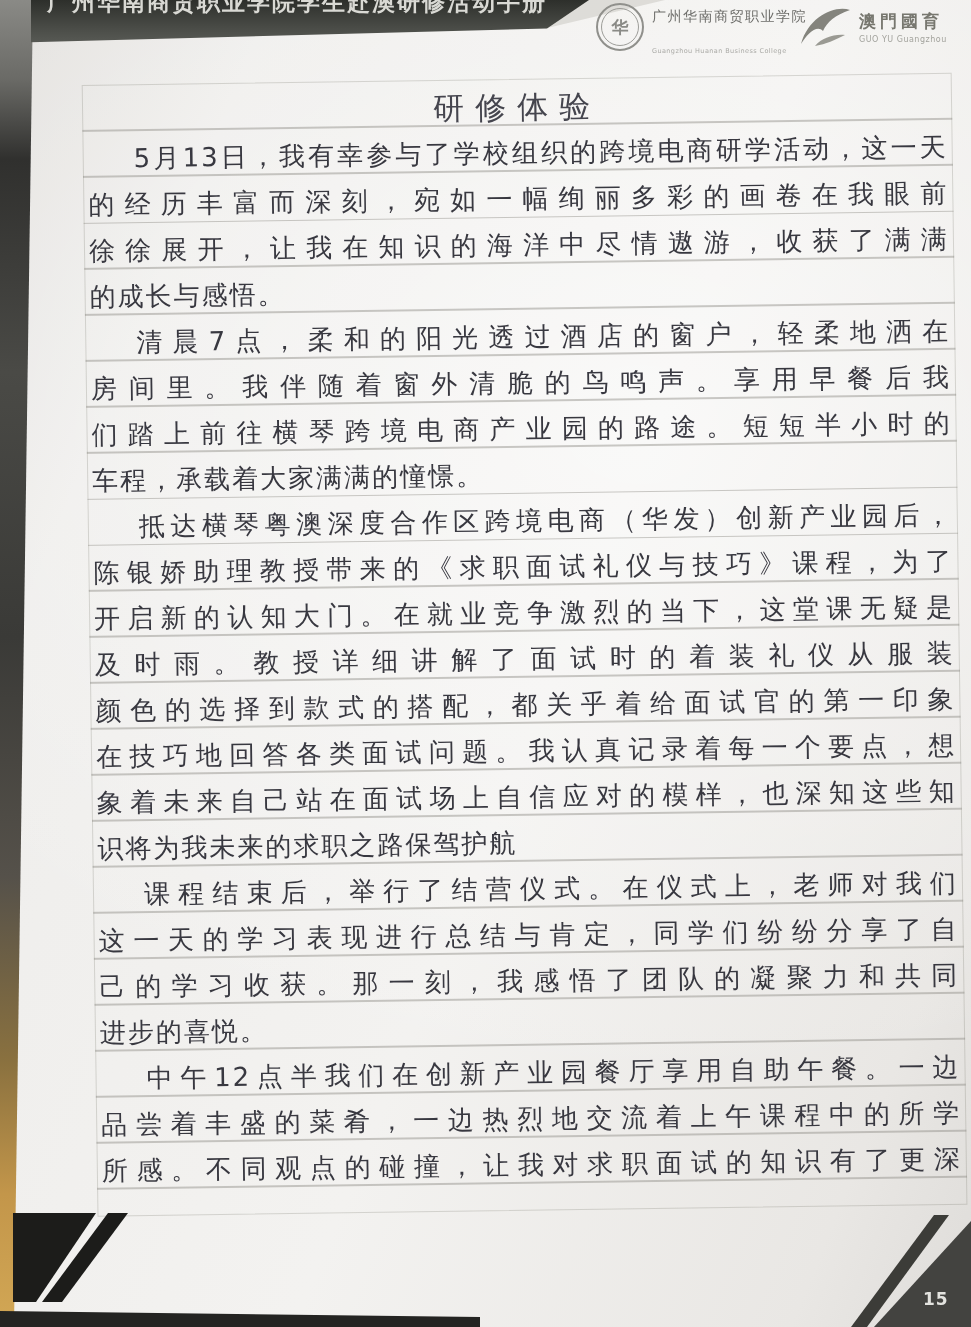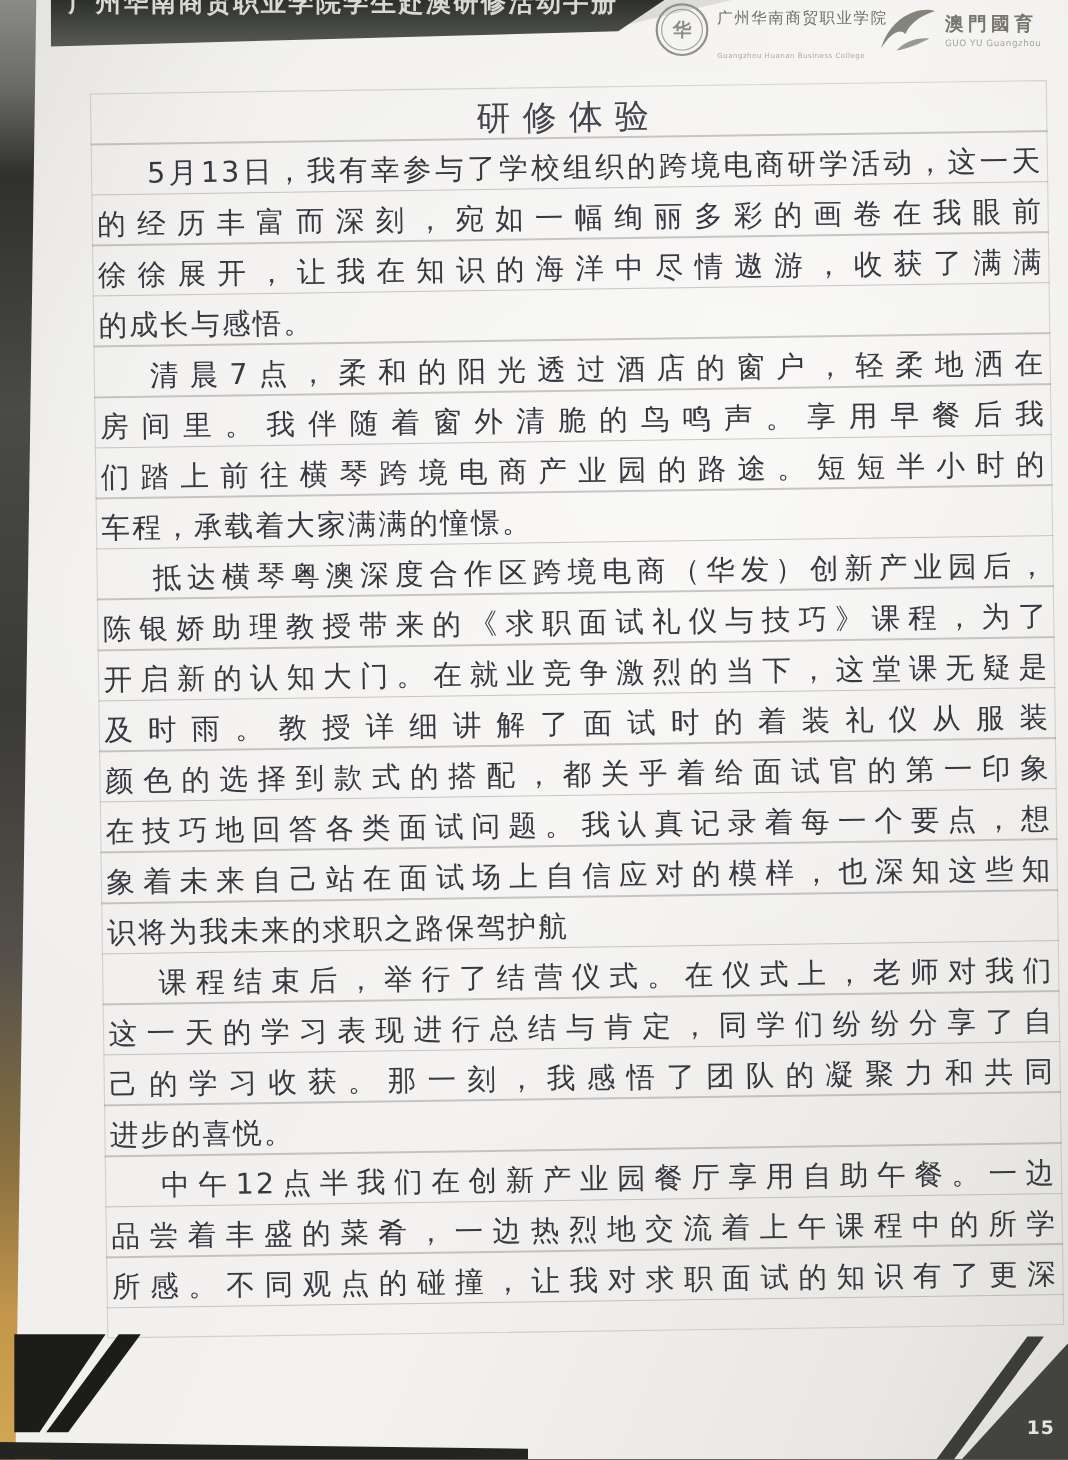--- a/index.html
+++ b/index.html
@@ -17,21 +17,21 @@
   
   .paper{
     position:absolute;left:0;top:0;width:971px;height:1327px;
     clip-path:polygon(33px 0,971px 0,971px 1327px,14px 1327px);
     background:
       radial-gradient(1250px 950px at 66% 32%, rgba(255,255,255,.55), rgba(255,255,255,0) 70%),
       linear-gradient(112deg,#e3e1de 0%,#efeeec 18%,#f3f2f0 55%,#e9e7e4 88%,#dedcd9 100%);
   }
   
   .banner{
-    position:absolute;left:46px;top:0;width:600px;height:46px;overflow:hidden;
+    position:absolute;left:31px;top:0;width:600px;height:46px;overflow:hidden;
     clip-path:polygon(0 0,93% 0,86% 62%,0 92%);
     background:linear-gradient(to bottom,#2d2f2b,#4e504b 70%,#5a5c57 100%);
   }
   .banner span{
     position:absolute;left:16px;top:-13px;white-space:nowrap;
     font-size:23px;font-weight:bold;letter-spacing:2px;color:#d9d9d4;
   }
   .banner-glare{
     position:absolute;left:545px;top:0;width:120px;height:30px;opacity:.55;
     clip-path:polygon(8% 0,100% 0,0 95%);
@@ -72,21 +72,21 @@
   .row{
     height:46px;line-height:47px;white-space:nowrap;overflow:hidden;
     font-size:26px;color:#383840;letter-spacing:2px;
     text-align:justify;text-align-last:justify;
   }
   .row.indent{padding-left:46px;}
   .row.end{text-align-last:left;}
   
   .corners{position:absolute;left:0;top:0;width:971px;height:1327px;pointer-events:none;}
   .page-num{
-    position:absolute;right:12px;bottom:18px;width:36px;text-align:right;
+    position:absolute;right:12px;bottom:18px;width:36px;text-align:left;
     font-size:17px;font-weight:bold;color:#e3e3df;letter-spacing:1px;
   }
 </style>
 </head>
 <body>
 
 <div class="photo">
 
   <div class="side-bg"></div>
 

